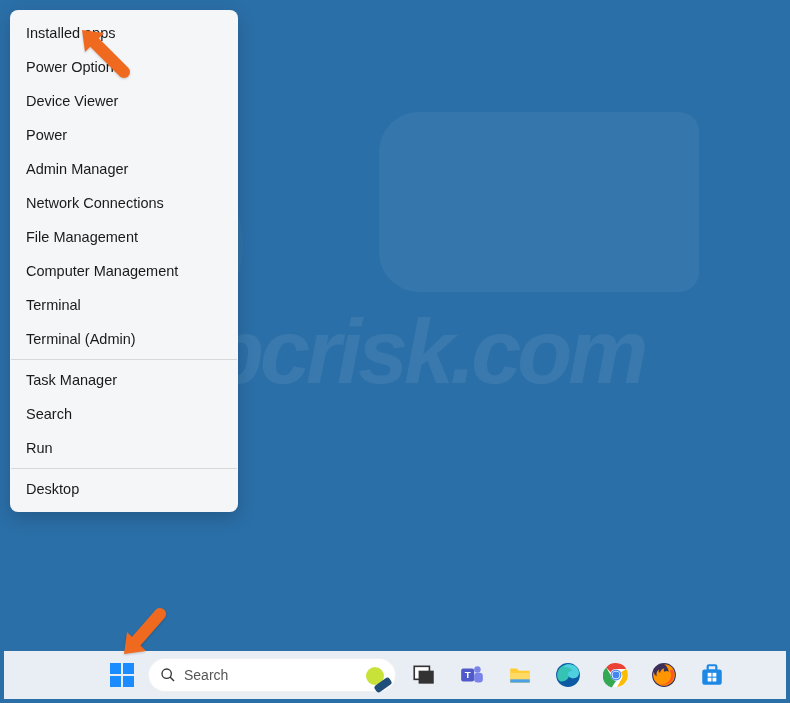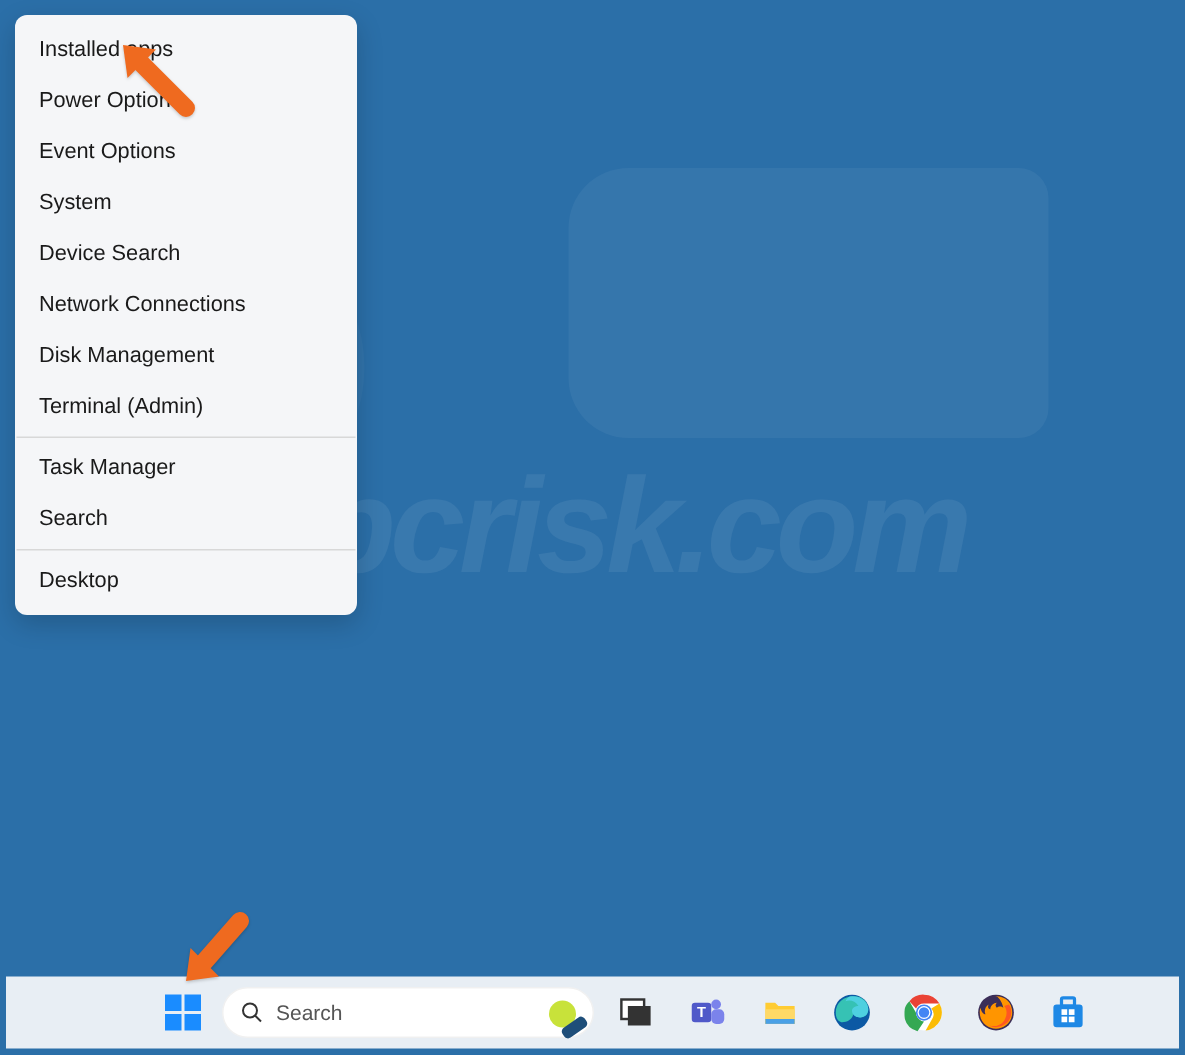--- a/index.html
+++ b/index.html
@@ -168,43 +168,52 @@
   <div class="watermark">pcrisk.com</div>
 
   <div class="context-menu">
     <div class="menu-item">
       <span>Installed apps</span>
     </div>
     <div class="menu-item">
       <span>Power Options</span>
     </div>
     <div class="menu-item">
-      <span>Event Options</span>
-    </div>
-    <div class="menu-item">
-      <span>System</span>
-    </div>
-    <div class="menu-item">
-      <span>Device Search</span>
+      <span>Device Viewer</span>
+    </div>
+    <div class="menu-item">
+      <span>Power</span>
+    </div>
+    <div class="menu-item">
+      <span>Admin Manager</span>
     </div>
     <div class="menu-item">
       <span>Network Connections</span>
     </div>
     <div class="menu-item">
-      <span>Disk Management</span>
+      <span>File Management</span>
+    </div>
+    <div class="menu-item">
+      <span>Computer Management</span>
+    </div>
+    <div class="menu-item">
+      <span>Terminal</span>
     </div>
     <div class="menu-item">
       <span>Terminal (Admin)</span>
     </div>
     <div class="menu-sep"></div>
     <div class="menu-item">
       <span>Task Manager</span>
     </div>
     <div class="menu-item">
       <span>Search</span>
+    </div>
+    <div class="menu-item">
+      <span>Run</span>
     </div>
     <div class="menu-sep"></div>
     <div class="menu-item">
       <span>Desktop</span>
     </div>
   </div>
 
   <div class="taskbar">
     <div class="start-btn">
       <div class="win-logo">

